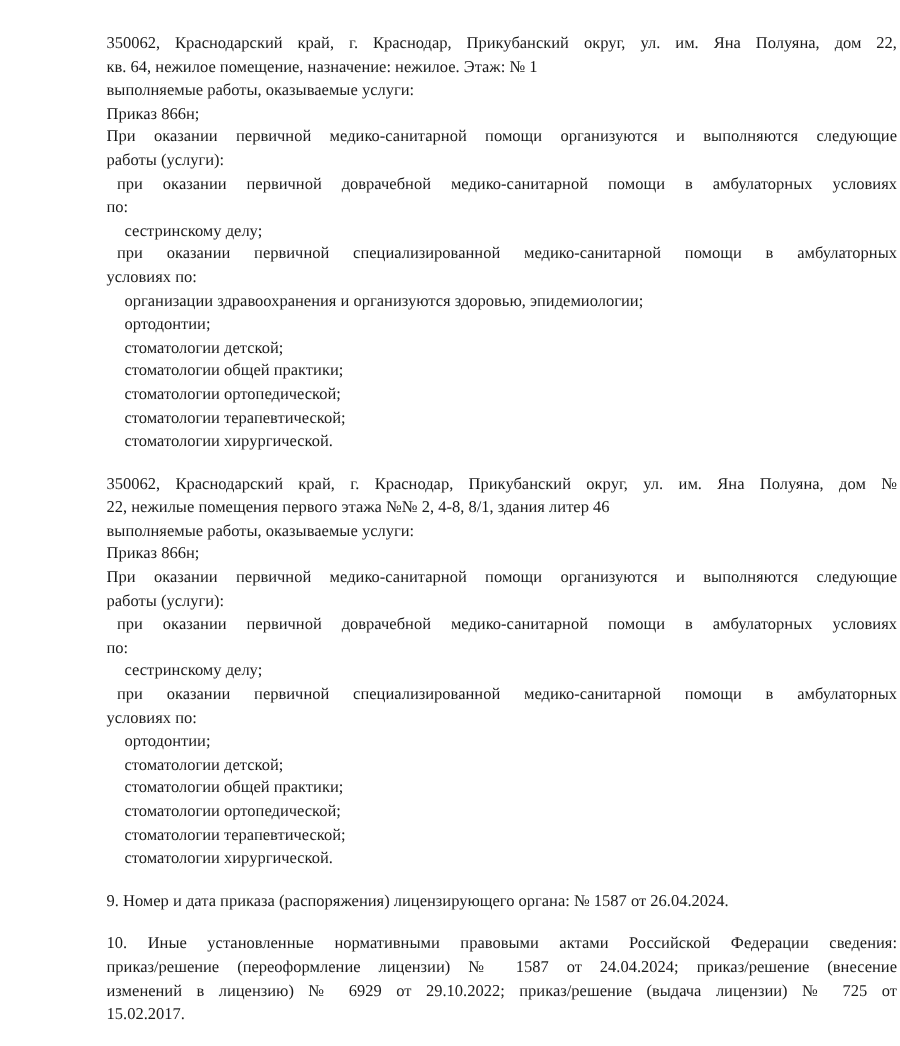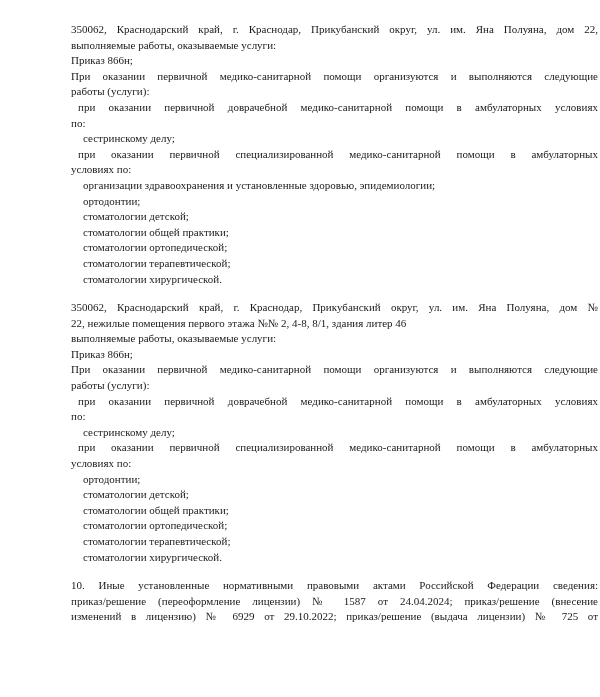--- a/index.html
+++ b/index.html
@@ -40,30 +40,31 @@
   .line.i1 { padding-left: 7px; }
   .line.i2 { padding-left: 12px; }
 </style>
 </head>
 <body>
 
 <div class="page">
   <div class="doc" id="doc" style="color: rgb(26, 26, 26);">
       <div class="block">
         <div class="line j">350062, Краснодарский край, г. Краснодар, Прикубанский округ, ул. им. Яна Полуяна, дом 22,</div>
+        <div class="line">кв. 64, нежилое помещение, назначение: нежилое. Этаж: № 1</div>
         <div class="line">выполняемые работы, оказываемые услуги:</div>
         <div class="line">Приказ 866н;</div>
         <div class="line j">При оказании первичной медико-санитарной помощи организуются и выполняются следующие</div>
         <div class="line">работы (услуги):</div>
         <div class="line i1 j">при оказании первичной доврачебной медико-санитарной помощи в амбулаторных условиях</div>
         <div class="line">по:</div>
         <div class="line i2">сестринскому делу;</div>
         <div class="line i1 j">при оказании первичной специализированной медико-санитарной помощи в амбулаторных</div>
         <div class="line">условиях по:</div>
-        <div class="line i2">организации здравоохранения и установленные здоровью, эпидемиологии;</div>
+        <div class="line i2">организации здравоохранения и организуются здоровью, эпидемиологии;</div>
         <div class="line i2">ортодонтии;</div>
         <div class="line i2">стоматологии детской;</div>
         <div class="line i2">стоматологии общей практики;</div>
         <div class="line i2">стоматологии ортопедической;</div>
         <div class="line i2">стоматологии терапевтической;</div>
         <div class="line i2">стоматологии хирургической.</div>
       </div>
       <div class="block">
         <div class="line j">350062, Краснодарский край, г. Краснодар, Прикубанский округ, ул. им. Яна Полуяна, дом №</div>
         <div class="line">22, нежилые помещения первого этажа №№ 2, 4-8, 8/1, здания литер 46</div>
@@ -77,18 +78,22 @@
         <div class="line i1 j">при оказании первичной специализированной медико-санитарной помощи в амбулаторных</div>
         <div class="line">условиях по:</div>
         <div class="line i2">ортодонтии;</div>
         <div class="line i2">стоматологии детской;</div>
         <div class="line i2">стоматологии общей практики;</div>
         <div class="line i2">стоматологии ортопедической;</div>
         <div class="line i2">стоматологии терапевтической;</div>
         <div class="line i2">стоматологии хирургической.</div>
       </div>
       <div class="block">
+        <div class="line">9. Номер и дата приказа (распоряжения) лицензирующего органа: № 1587 от 26.04.2024.</div>
+      </div>
+      <div class="block">
         <div class="line j">10. Иные установленные нормативными правовыми актами Российской Федерации сведения:</div>
         <div class="line j">приказ/решение (переоформление лицензии) № 1587 от 24.04.2024; приказ/решение (внесение</div>
         <div class="line j">изменений в лицензию) № 6929 от 29.10.2022; приказ/решение (выдача лицензии) № 725 от</div>
+        <div class="line">15.02.2017.</div>
       </div>
     </div>
 </div>
 
 </body></html>

